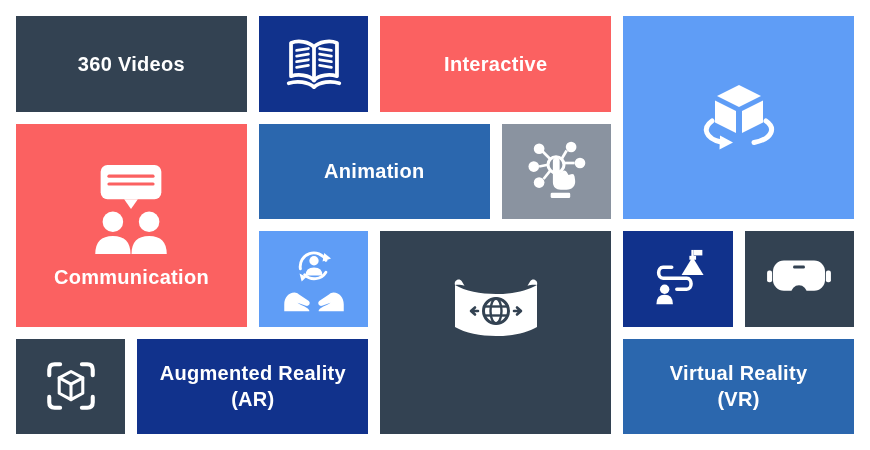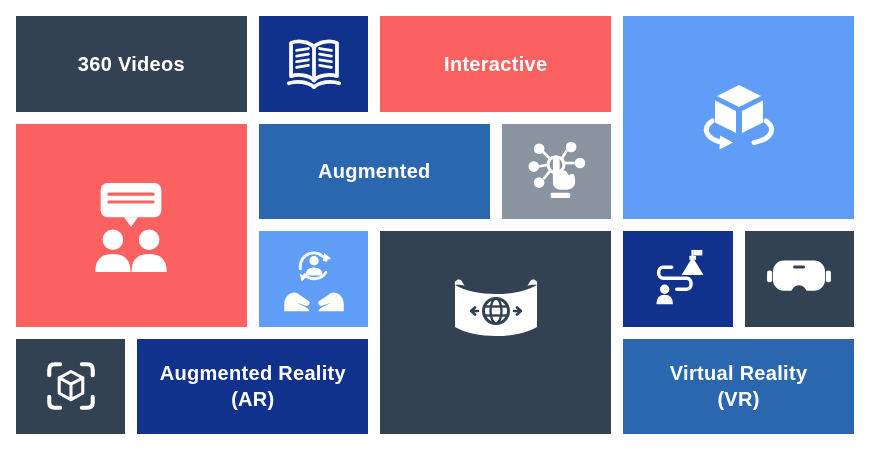--- a/index.html
+++ b/index.html
@@ -91,24 +91,25 @@
       <path d="M41 40 H55 L48 50 Z" fill="#FFFFFF"></path>
       <g stroke="var(--coral)" stroke-width="3.2" stroke-linecap="round">
         <line x1="25.5" y1="16.5" x2="70.5" y2="16.5"></line>
         <line x1="25.5" y1="24.5" x2="70.5" y2="24.5"></line>
       </g>
       <circle cx="29.5" cy="63" r="10.5" fill="#FFFFFF"></circle>
       <path d="M11.5 96 Q11.5 77.5 29.5 77.5 Q47.5 77.5 47.5 96 Z" fill="#FFFFFF"></path>
       <circle cx="66.5" cy="63" r="10.5" fill="#FFFFFF"></circle>
       <path d="M48.5 96 Q48.5 77.5 66.5 77.5 Q84.5 77.5 84.5 96 Z" fill="#FFFFFF"></path>
     </svg>
+    <span class="label">Communication</span>
   </div>
 
   <div class="tile t5">
-    <span class="label">Augmented</span>
+    <span class="label">Animation</span>
   </div>
 
   <div class="tile t6">
     <svg class="icon" width="64" height="64" viewBox="0 0 72 72">
       <g stroke="#FFFFFF" stroke-width="3">
         <line x1="30" y1="23" x2="21" y2="14"></line>
           <line x1="42" y1="23" x2="48" y2="13"></line>
         <line x1="27" y1="29" x2="17" y2="31"></line>
           <line x1="45" y1="27" x2="57" y2="27"></line>
         <line x1="30" y1="35" x2="22" y2="45"></line>

